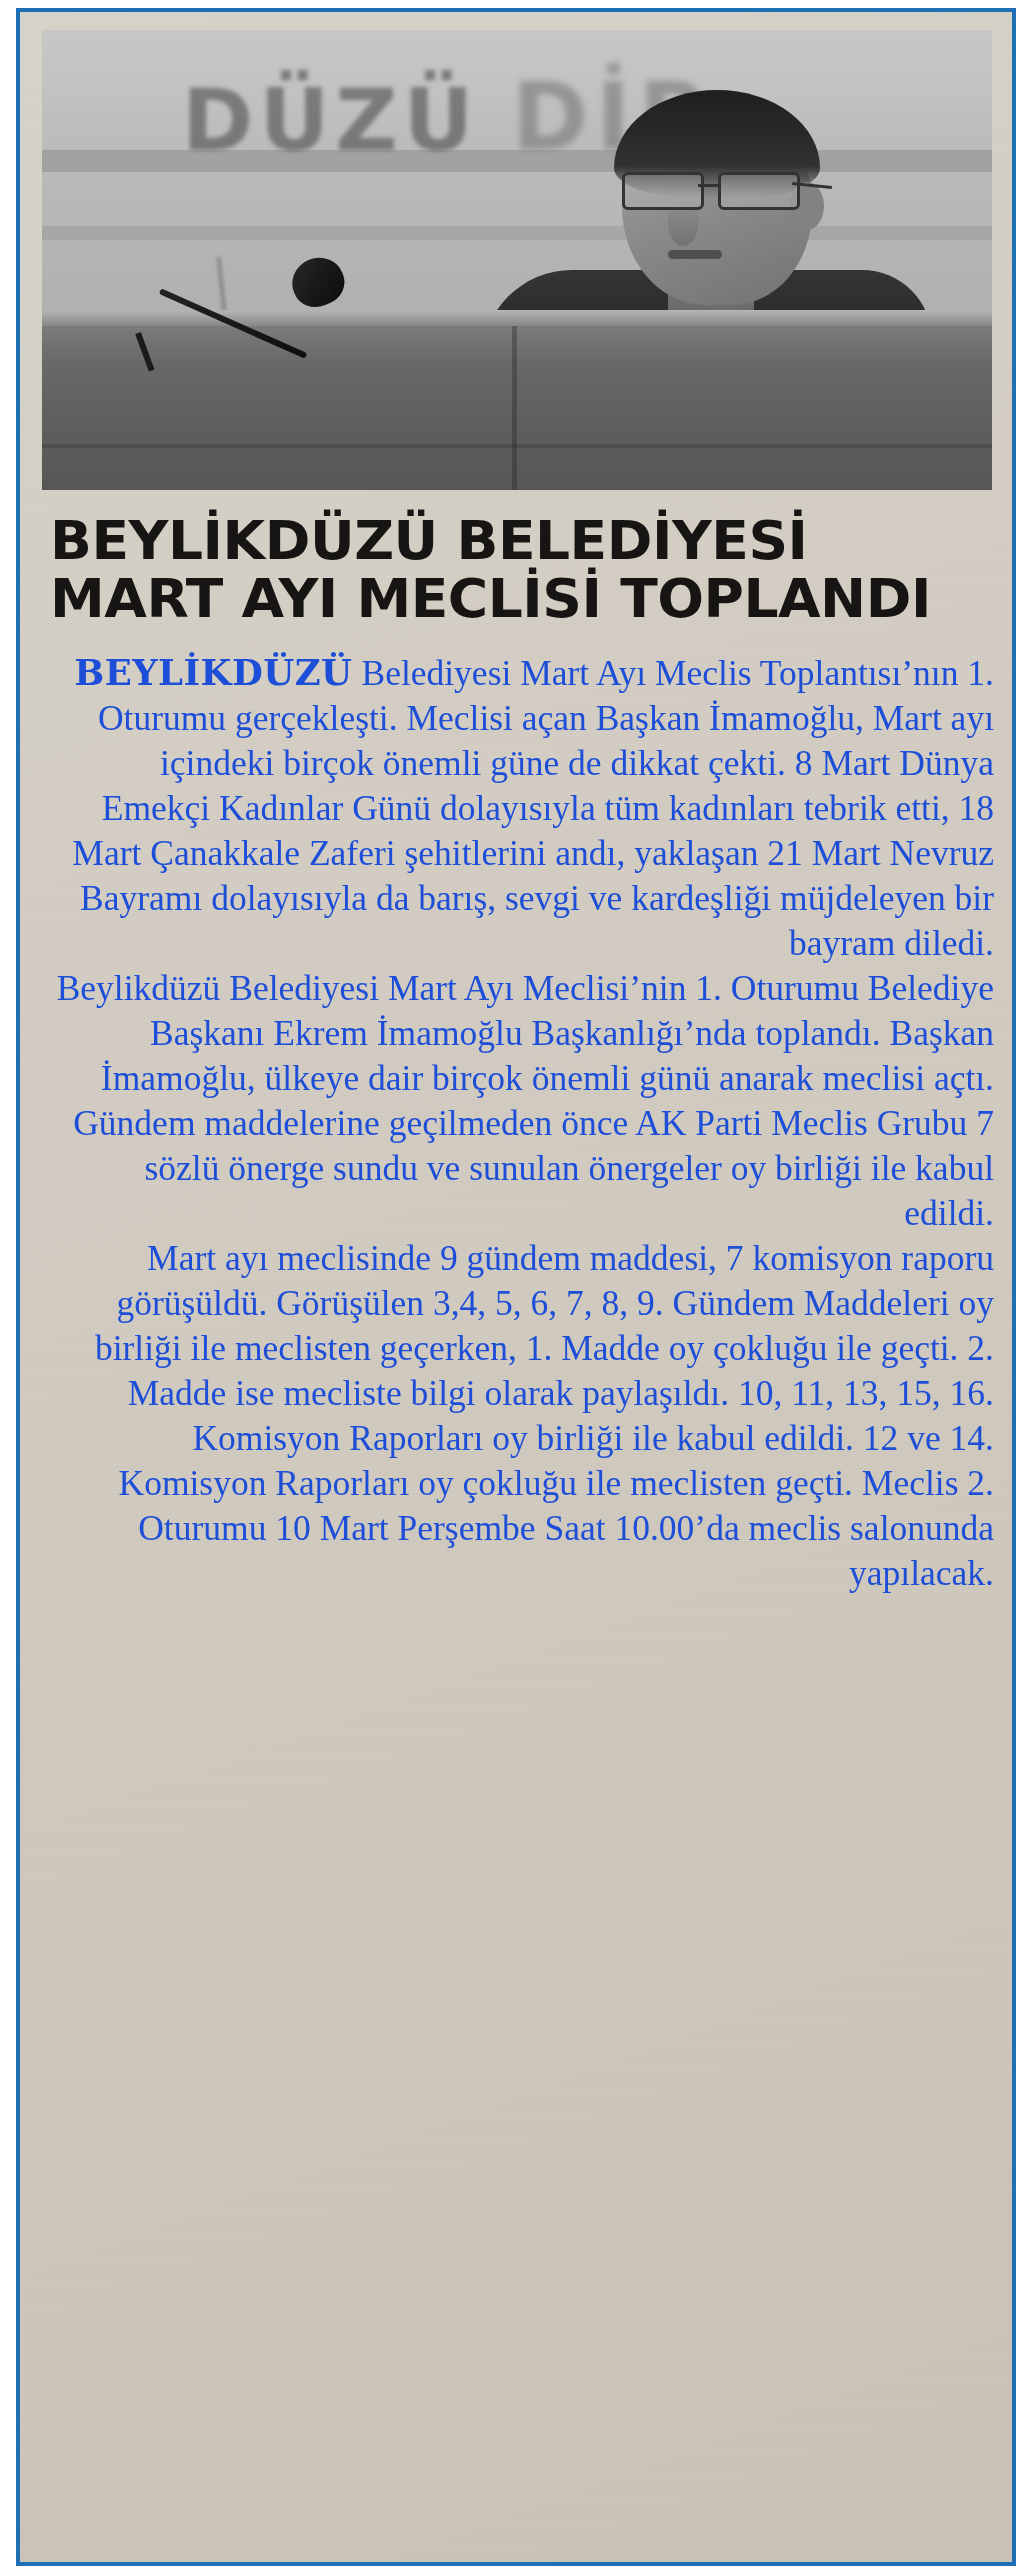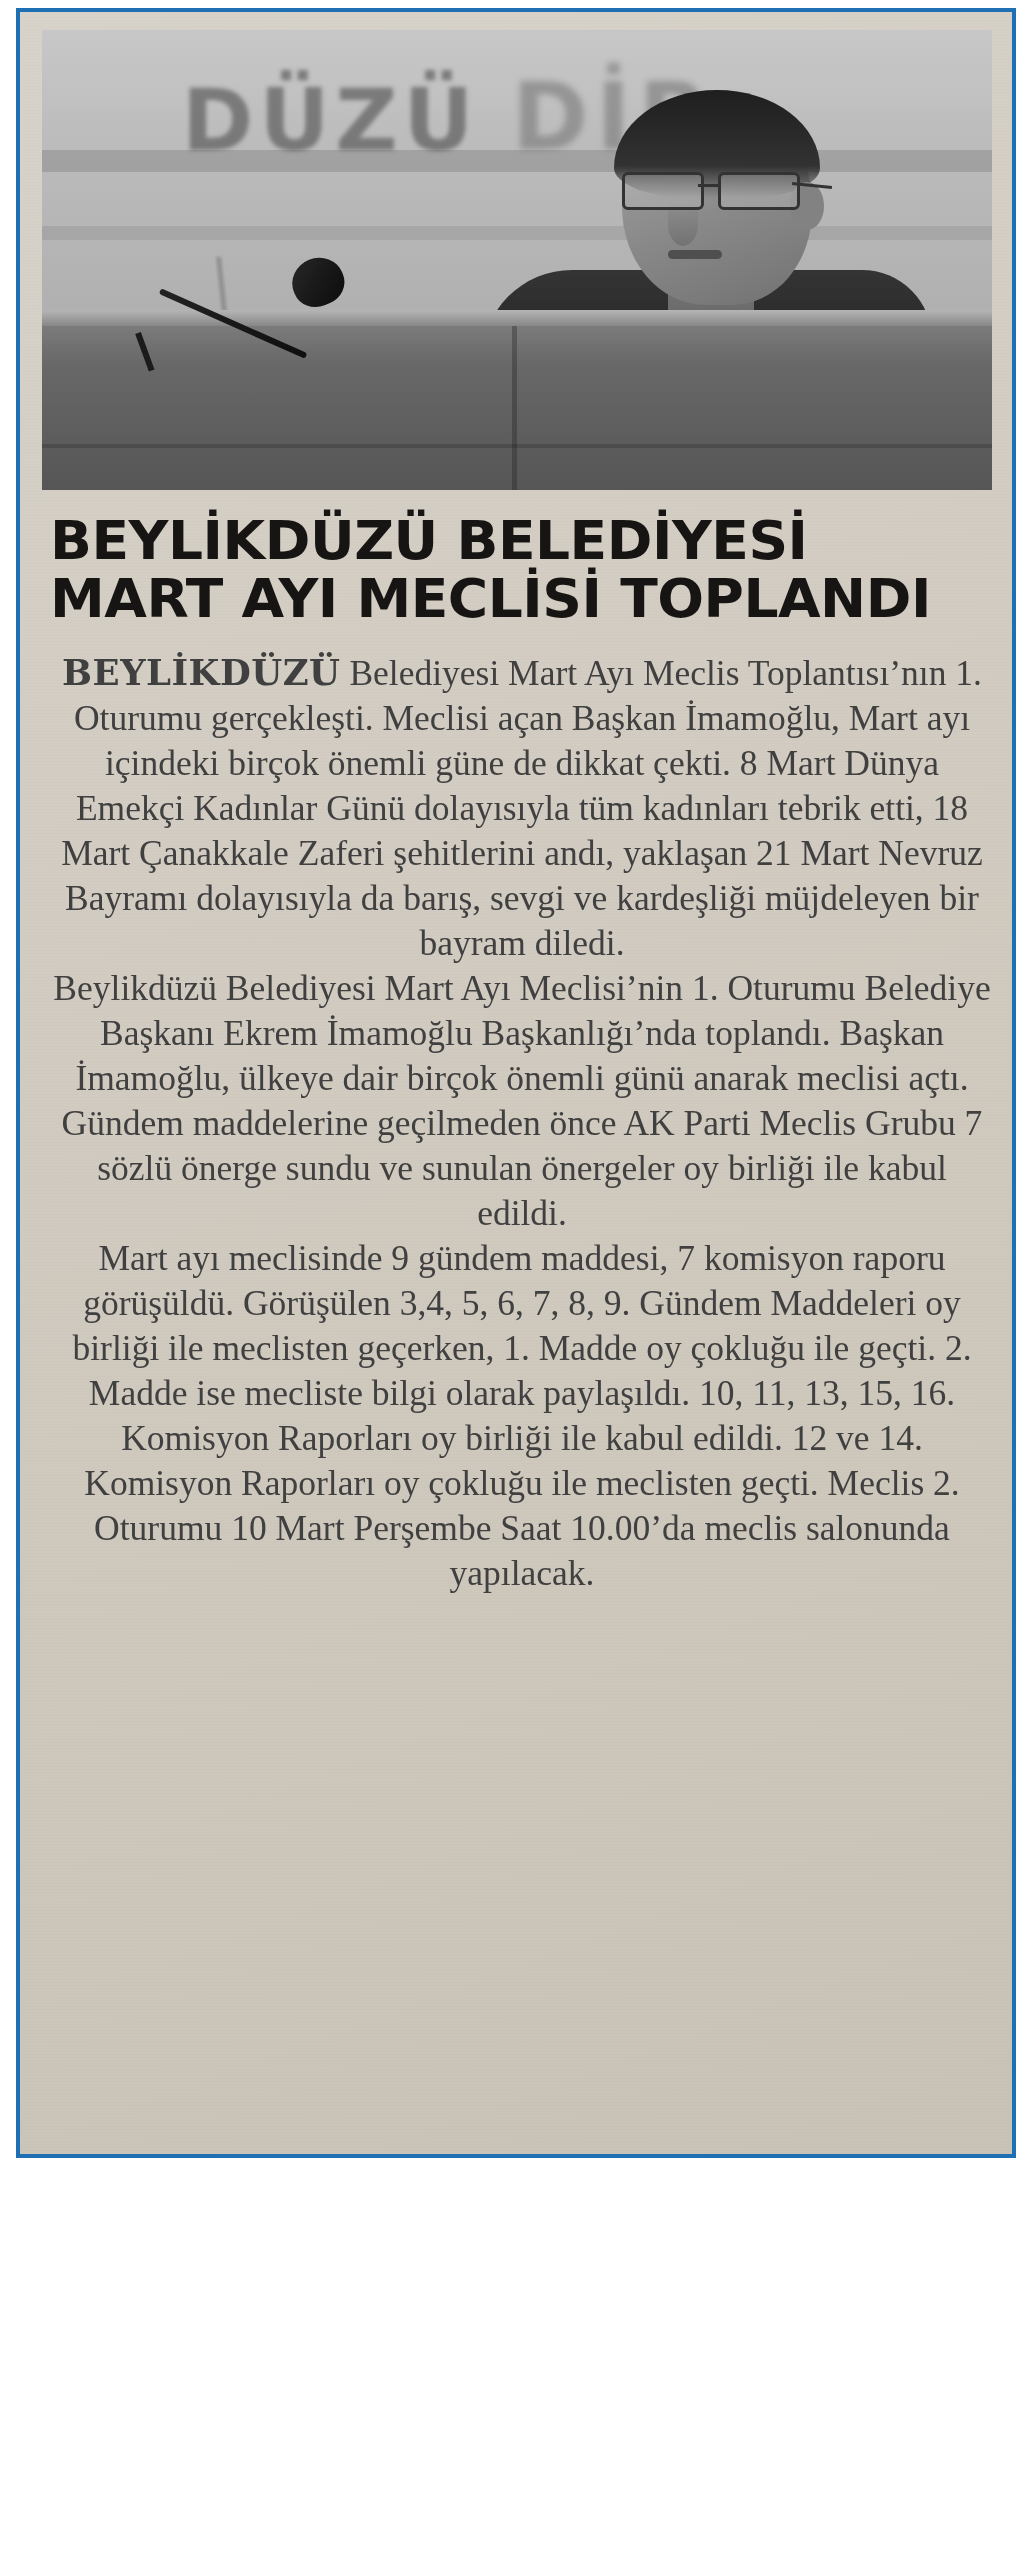--- a/index.html
+++ b/index.html
@@ -21,21 +21,21 @@
     background: #ffffff;
     box-sizing: border-box;
   }
 
   
   .clip-frame {
     position: absolute;
     left: 16px;
     top: 8px;
     width: 1000px;
-    height: 2150px;
+    height: 2558px;
     border: 4px solid #1f6fb4;
     box-sizing: border-box;
     background: #cfc9bf;
   }
 
   
   .newsprint {
     position: absolute;
     left: 0;
     top: 0;
@@ -229,22 +229,22 @@
 
   
   .body-copy {
     position: absolute;
     left: 30px;
     top: 638px;
     width: 944px;
     font-family: "Liberation Serif", serif;
     font-size: 35.5px;
     line-height: 45px;
-    color: #404040;
-    text-align: center;
+    color: #1d4ed8;
+    text-align: right;
   }
   .body-copy p { margin: 0; }
   .lead-in {
     font-family: "DejaVu Serif", serif;
     font-weight: 700;
     letter-spacing: 0.5px;
   }
 </style>
 </head>
 <body>

